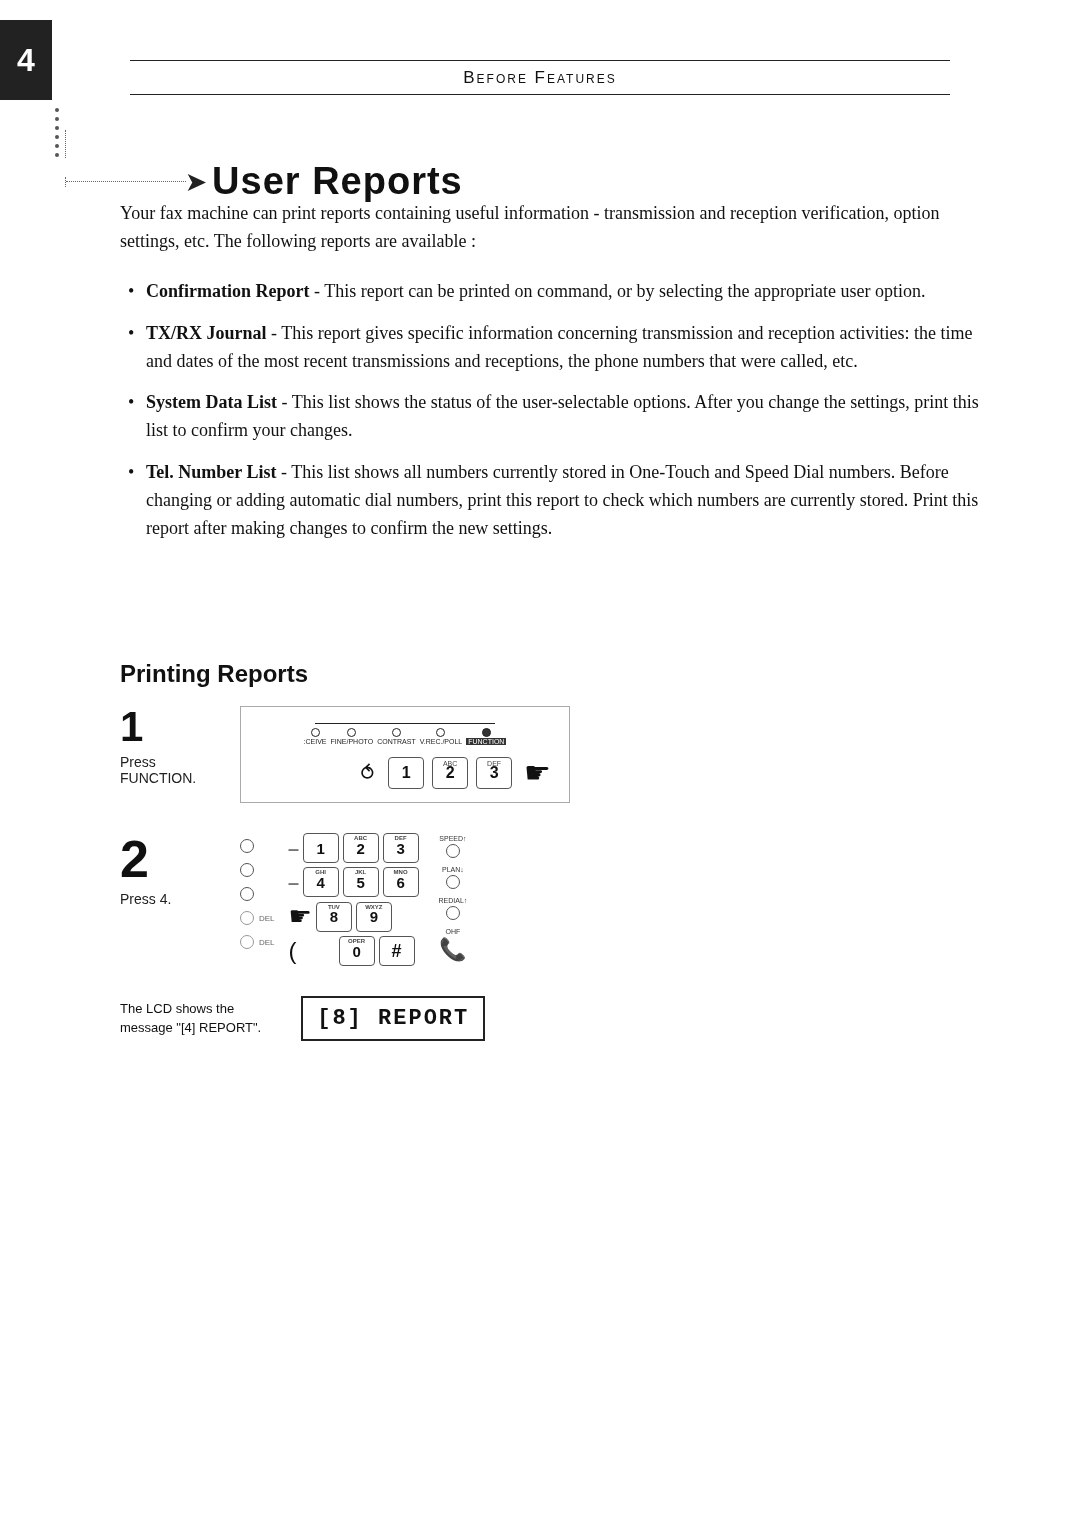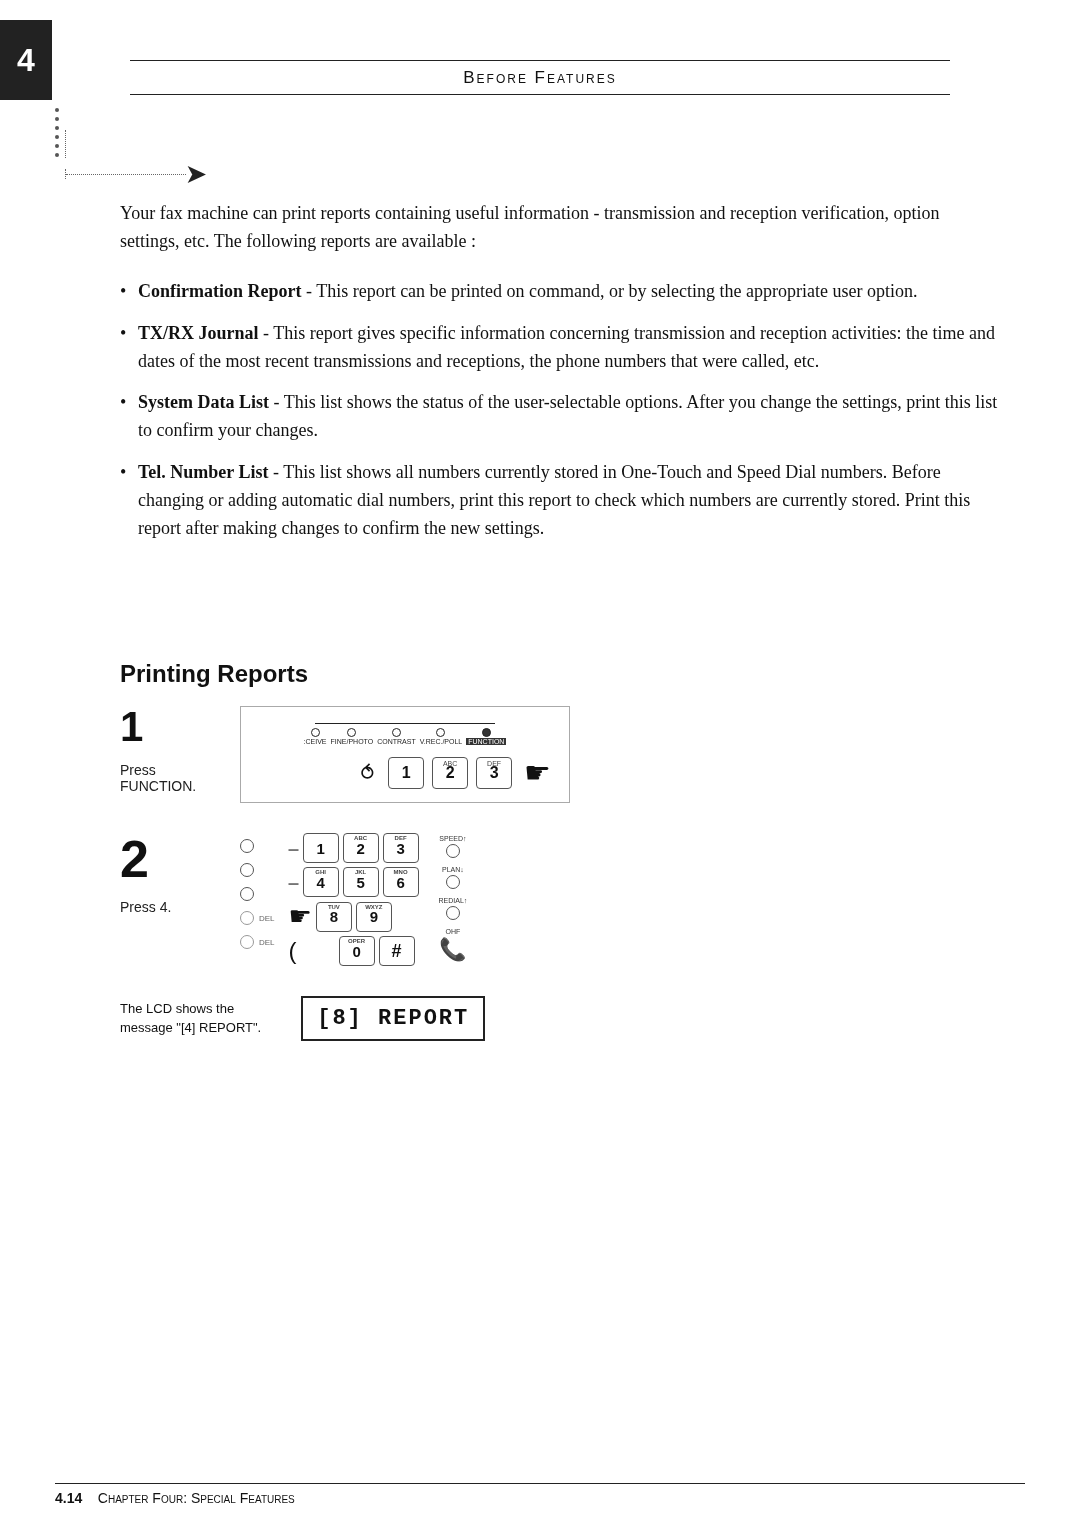--- a/index.html
+++ b/index.html
@@ -89,21 +89,21 @@
 
     .intro-text {
       font-size: 18px;
       line-height: 1.55;
       margin-bottom: 22px;
     }
 
     .bullet-list {
       list-style: none;
       padding: 0;
-      margin: 0;
+      margin: 8px;
     }
 
     .bullet-list li {
       font-size: 18px;
       line-height: 1.55;
       margin-bottom: 14px;
       padding-left: 18px;
       position: relative;
     }
 
@@ -151,21 +151,21 @@
       font-weight: bold;
       font-family: Arial, sans-serif;
       line-height: 1;
       display: block;
     }
 
     .step-label {
       font-size: 14px;
       color: #222;
       display: block;
-      margin-top: 14px;
+      margin-top: 6px;
       font-family: Arial, sans-serif;
     }
 
     .step-diagram-col {
       flex: 1;
     }
 
     
     .fax-diagram-1 {
       border: 1px solid #aaa;
@@ -417,20 +417,21 @@
   </div>
 
   <div class="title-area">
     <div class="dotted-horizontal" style="display:flex; align-items:center;">
       <div style="border-left:1.5px dotted #666; height:28px; margin-left:10px; margin-right:0;"></div>
     </div>
     <div style="display:flex; align-items:center; margin-top:2px;">
       <div style="border-left:1.5px dotted #666; height:10px; margin-left:10px;"></div>
       <div style="border-top:1.5px dotted #666; width:120px; margin-left:0;"></div>
       <span style="font-size:24px; color:#222; margin-left:0; font-weight:bold;">➤</span>
+      <span class="main-title">User Reports</span>
     </div>
   </div>
 
   <div class="content-area">
     <p class="intro-text">Your fax machine can print reports containing useful information - transmission and reception verification, option settings, etc. The following reports are available :</p>
 
     <ul class="bullet-list">
       <li>
         <span class="bullet-bold">Confirmation Report</span><span> - This report can be printed on command, or by selecting the appropriate user option.</span>
       </li>
@@ -615,21 +616,14 @@
       </div>
     </div>
 
     <div class="lcd-section">
       <div class="lcd-label">The LCD shows the<br>message "[4] REPORT".</div>
       <div class="lcd-display">[8] REPORT</div>
     </div>
 
   </div>
 
-  <div class="page-footer">
-    <span class="footer-text">
-      <span class="footer-bold">4.14</span>
-      &nbsp;&nbsp;
-      <span>Chapter Four: Special Features</span>
-    </span>
-  </div>
 
 </div>
 
 </body></html>

